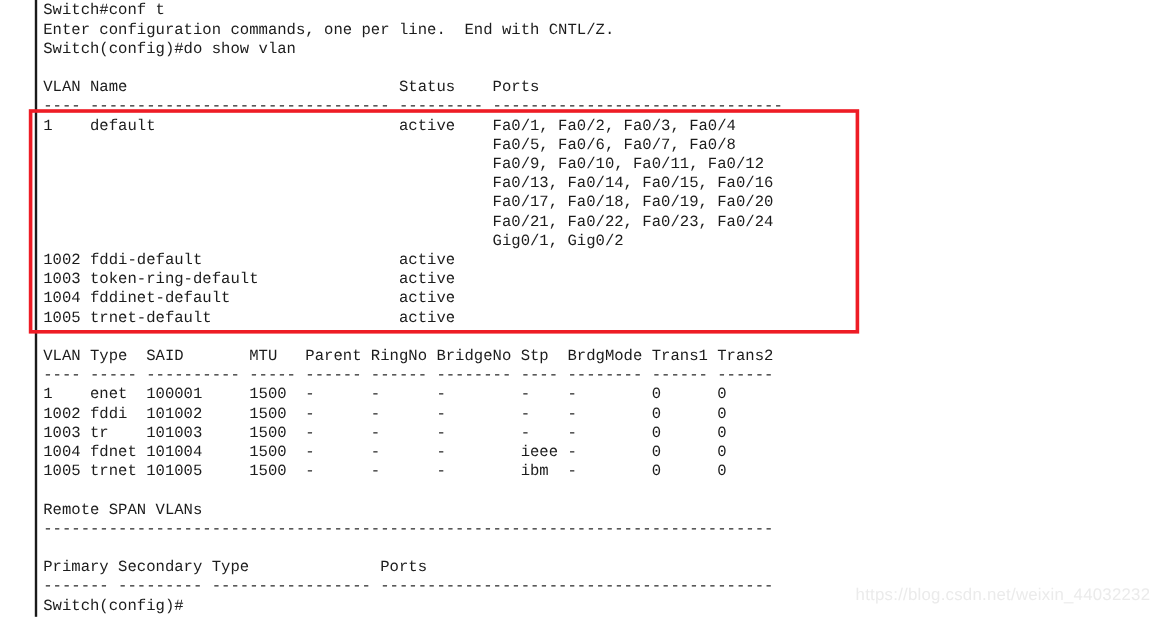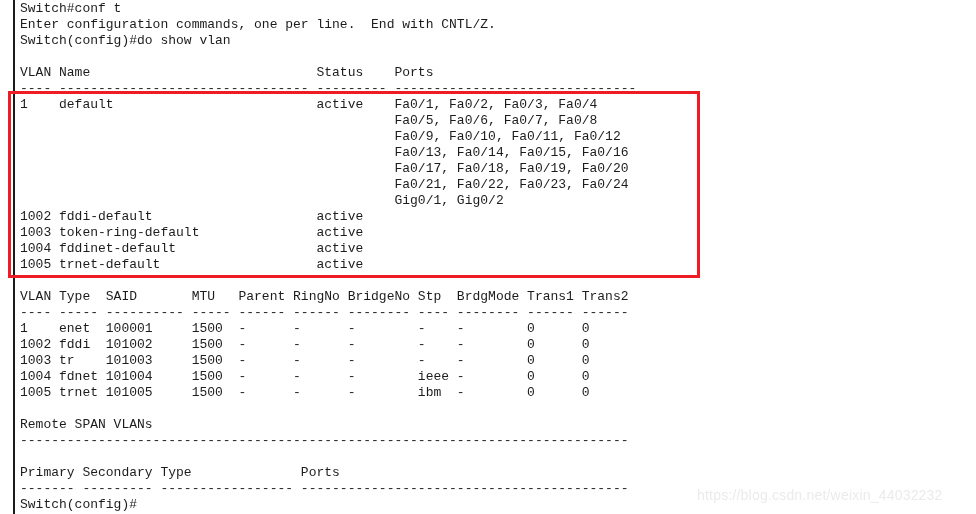--- a/index.html
+++ b/index.html
@@ -12,21 +12,21 @@
     width: 976px;
     height: 514px;
     position: relative;
     overflow: hidden;
     font-family: "Liberation Mono", "DejaVu Sans Mono", monospace;
   }
 
   
   #terminal {
     position: absolute;
-    left: 0;
+    left: 16px;
     top: 0;
     width: 836px;
     height: 514px;
     background: #ffffff;
   }
 
   
   #left-rule {
     position: absolute;
     left: 13px;

